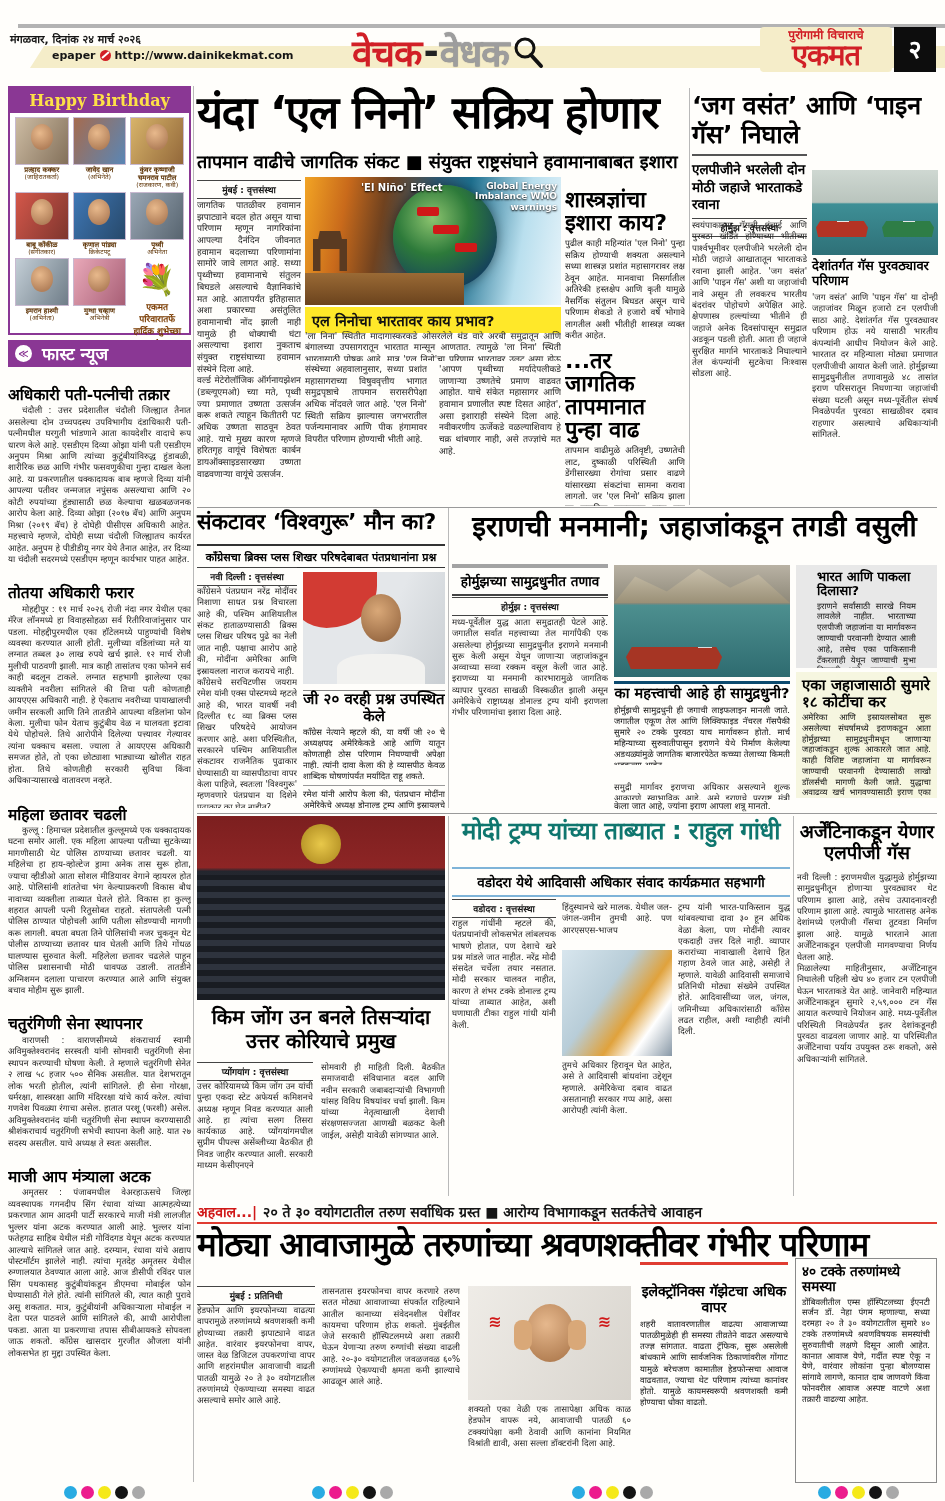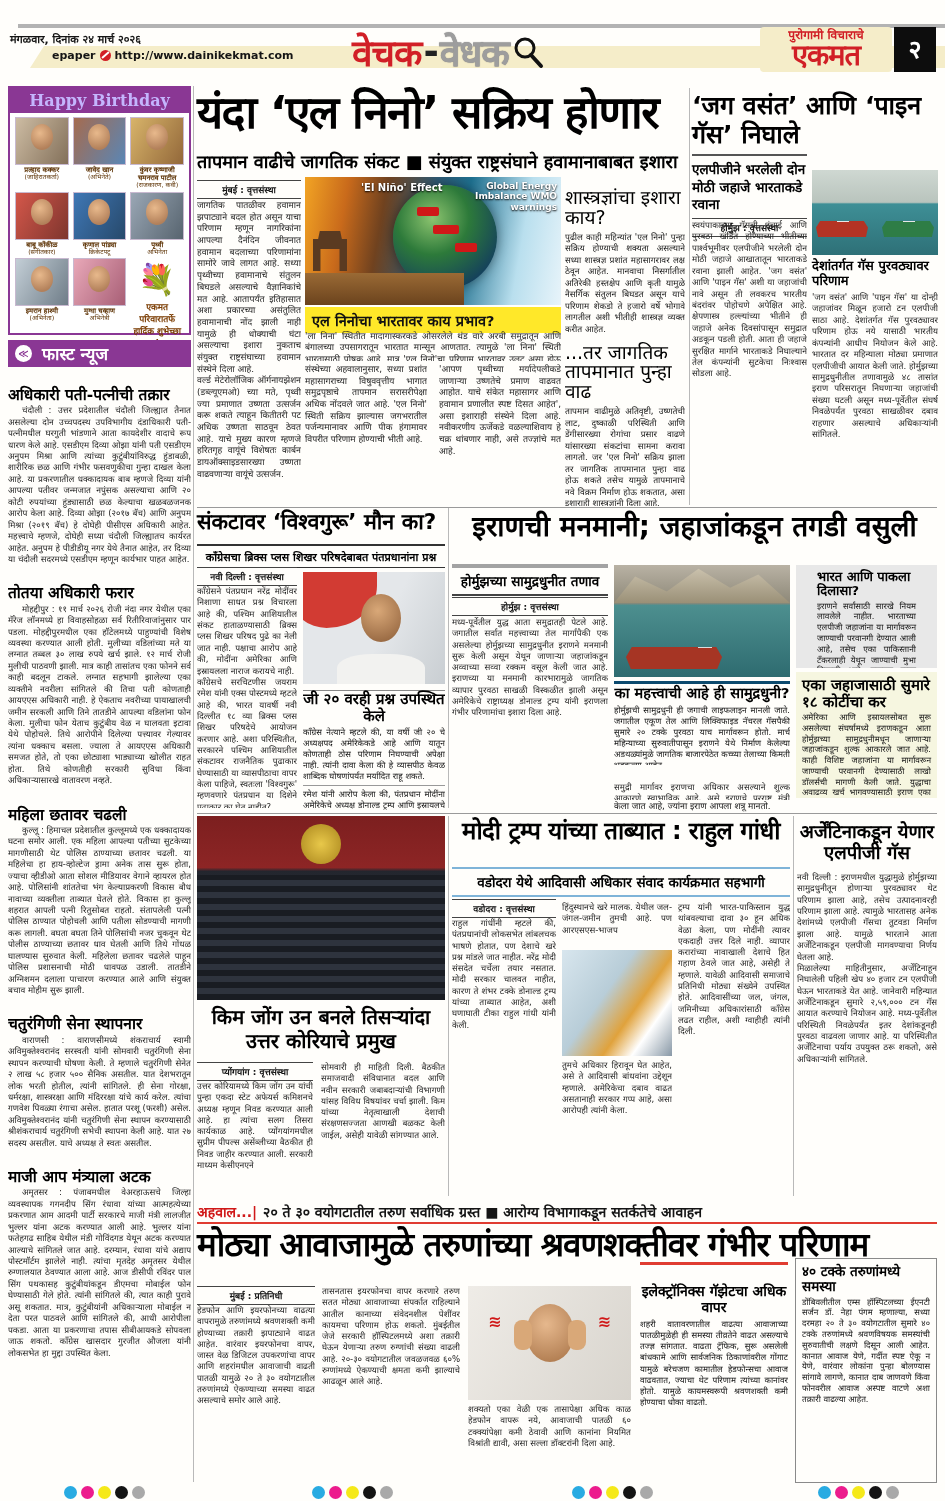--- a/index.html
+++ b/index.html
@@ -18,21 +18,21 @@
   .logo{position:absolute;left:352px;top:26px;font-size:37px;font-weight:800;letter-spacing:-1px;display:flex;align-items:center}
   .logo .l1{color:#d11f26}
   .logo .sep{color:#222;margin:0 2px}
   .logo .l2{color:#9d9d9d;text-shadow:0 0 1px #777}
   .mast{position:absolute;left:760px;top:27px;width:132px;height:45px;background:#f5edc9;border-radius:4px;text-align:center;padding-top:2px;box-sizing:border-box}
   .mast .tag{font-size:12px;font-weight:800;color:#d11f26;line-height:1}
   .mast .ttl{font-size:29px;font-weight:900;color:#d11f26;line-height:1;letter-spacing:-1px}
   .pnum{position:absolute;left:894px;top:27px;width:42px;height:45px;background:#0d0d0d;color:#fff;font-size:25px;font-weight:800;text-align:center;line-height:45px}
   
   .bday{position:absolute;left:8px;top:86px;width:183px;height:249px;border:2px solid #8a3794;background:#fff;box-sizing:border-box}
-  .bday-h{height:25px;background:#8a3794;color:#c4b5fd;font-family:"DejaVu Serif",serif;font-weight:700;font-size:16px;text-align:center;line-height:25px}
+  .bday-h{height:25px;background:#8a3794;color:#fde047;font-family:"DejaVu Serif",serif;font-weight:700;font-size:16px;text-align:center;line-height:25px}
   .bgrid{display:grid;grid-template-columns:repeat(3,1fr);gap:2px 4px;padding:4px 5px}
   .bcell{text-align:center}
   .bimg{height:46px;border:1px solid #c8b9d0;position:relative;overflow:hidden}
   .face{position:absolute;left:50%;top:42%;transform:translate(-50%,-50%);width:22px;height:26px;border-radius:50%;background:radial-gradient(circle at 40% 35%,#e8b98c,#b2805a 75%)}
   .bname{font-size:6.8px;font-weight:700;color:#5d3305;line-height:1.2;margin-top:1px}
   .brole{font-size:6.4px;color:#5d3305;line-height:1.15}
   .t1{background:linear-gradient(120deg,#cdbca3,#83705a)}
   .t2{background:linear-gradient(120deg,#a56b4f,#5a86b5)}
   .t3{background:linear-gradient(120deg,#d8b46a,#93683a)}
   .t4{background:linear-gradient(120deg,#d4574a,#7e352e)}
@@ -59,21 +59,21 @@
   .chip{position:absolute;background:#d01818;border-radius:2px}
   .en-l1{position:absolute;left:56px;top:5px;color:#fff;font-size:10px;font-weight:800;text-shadow:0 1px 2px #000}
   .en-l2{position:absolute;right:4px;top:4px;color:#fff;font-size:9px;font-weight:800;text-align:right;line-height:1.15;width:110px;text-shadow:0 1px 2px #000}
   .gateway{position:absolute;left:8px;bottom:34px;width:34px;height:40px;background:#5a3a21;clip-path:polygon(0 100%,0 20%,15% 20%,20% 0,80% 0,85% 20%,100% 20%,100% 100%,78% 100%,78% 45%,22% 45%,22% 100%)}
   .soil{position:absolute;left:0;bottom:0;width:62%;height:32px;background:linear-gradient(#9a6a35,#6b431d)}
   .en-yt{position:absolute;left:305px;top:307px;width:256px;background:#ffe829;font-size:14.5px;font-weight:800;padding:3px 7px;box-sizing:border-box;color:#111}
   .en-ylead{position:absolute;left:305px;top:331px;width:256px;height:30px;font-size:8.8px;line-height:1.28}
   .en-k1{position:absolute;left:305px;top:364px;width:122px;height:141px;font-size:8.8px;line-height:1.33}
   .en-k2{position:absolute;left:439px;top:364px;width:122px;height:141px;font-size:8.8px;line-height:1.33}
   .en-side{position:absolute;left:565px;top:188px;width:120px;height:318px;overflow:hidden}
-  .en-side .st{font-size:19px;font-weight:400;line-height:1.05;margin-bottom:4px;color:#000}
+  .en-side .st{font-size:22px;font-weight:700;line-height:1.05;margin-bottom:4px;color:#000}
   .en-side .sb{font-size:8.6px;line-height:1.34;text-align:justify}
   .en-side .st2{margin-top:7px}
   
   .jv-hl{position:absolute;left:692px;top:92px;width:247px;font-size:25px;font-weight:800;line-height:1.14;color:#000}
   .jv-deckwrap{position:absolute;left:692px;top:154px;width:115px;border-top:2px solid #555}
   .jv-deck{font-size:13.5px;font-weight:800;line-height:1.3;padding:5px 0 4px;color:#000}
   .jv-left{position:absolute;left:692px;top:220px;width:115px;height:285px;font-size:8.6px;line-height:1.33}
   .jv-img{position:absolute;left:812px;top:170px;width:126px;height:85px;background:linear-gradient(#cfd8d2 0%,#b9c4bd 38%,#3e8f96 40%,#2e7077 100%);overflow:hidden}
   .ship{position:absolute;bottom:18px;width:52px;height:16px;clip-path:polygon(0 40%,8% 0,92% 0,100% 40%,96% 100%,4% 100%)}
   .s1{left:4px;background:#b43324}
@@ -115,21 +115,21 @@
   .ir-tt{font-size:15px;font-weight:800;line-height:1.1;color:#000}
   
   .km-photo{position:absolute;left:197px;top:816px;width:248px;height:184px;background:linear-gradient(#7c1f1f 0%,#8d2525 28%,#23262e 30%,#3a3f4a 100%);overflow:hidden}
   .km-emblem{position:absolute;left:104px;top:8px;width:40px;height:40px;border-radius:50%;background:radial-gradient(#e8c84a,#a8841c)}
   .km-rows{position:absolute;left:0;bottom:0;width:100%;height:68%;background:repeating-linear-gradient(0deg,#191c22 0 6px,#2e333d 6px 12px)}
   .km-hl{position:absolute;left:197px;top:1006px;width:248px;font-size:20px;font-weight:800;text-align:center;line-height:1.18;color:#000}
   .km-by{position:absolute;left:197px;top:1062px;width:116px}
   .km-c1{position:absolute;left:197px;top:1081px;width:116px;height:115px;font-size:8.55px;line-height:1.32}
   .km-c2{position:absolute;left:321px;top:1062px;width:124px;height:134px;font-size:8.55px;line-height:1.32}
   
-  .rg-hl{position:absolute;left:452px;top:819px;width:338px;font-size:24px;font-weight:800;text-align:center;line-height:1.05;letter-spacing:-.5px;color:#000000}
+  .rg-hl{position:absolute;left:452px;top:819px;width:338px;font-size:24px;font-weight:800;text-align:center;line-height:1.05;letter-spacing:-.5px;color:#0f766e}
   .rg-deck{position:absolute;left:452px;top:867px;width:338px;font-size:13.5px;font-weight:800;text-align:center;border-top:2px solid #7fb4d8;border-bottom:2px solid #7fb4d8;padding:4px 0;color:#000}
   .rg-by{position:absolute;left:452px;top:899px;width:104px}
   .rg-c1{position:absolute;left:452px;top:918px;width:104px;height:278px;font-size:8.55px;line-height:1.32}
   .rg-c2a{position:absolute;left:562px;top:902px;width:110px;height:46px;font-size:8.55px;line-height:1.32}
   .rg-photo{position:absolute;left:562px;top:950px;width:110px;height:106px;background:linear-gradient(125deg,#d8e6ee 0%,#b8cdd8 40%,#e0a23c 62%,#ffffff 78%,#8898a6 100%)}
   .rg-c2b{position:absolute;left:562px;top:1060px;width:110px;height:136px;font-size:8.55px;line-height:1.32}
   .rg-c3{position:absolute;left:678px;top:902px;width:112px;height:294px;font-size:8.55px;line-height:1.32}
   
   .ar-hl{position:absolute;left:797px;top:821px;width:140px;font-size:18.5px;font-weight:800;text-align:center;line-height:1.15;color:#000}
   .ar-body{position:absolute;left:797px;top:872px;width:140px;height:324px;font-size:8.55px;line-height:1.33}

